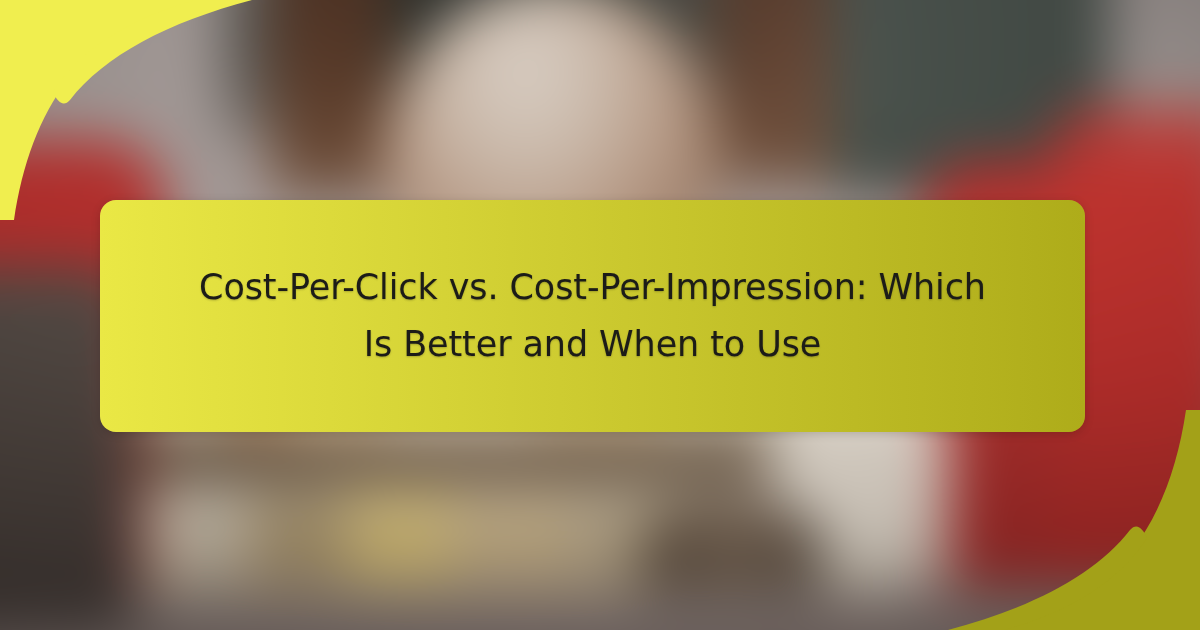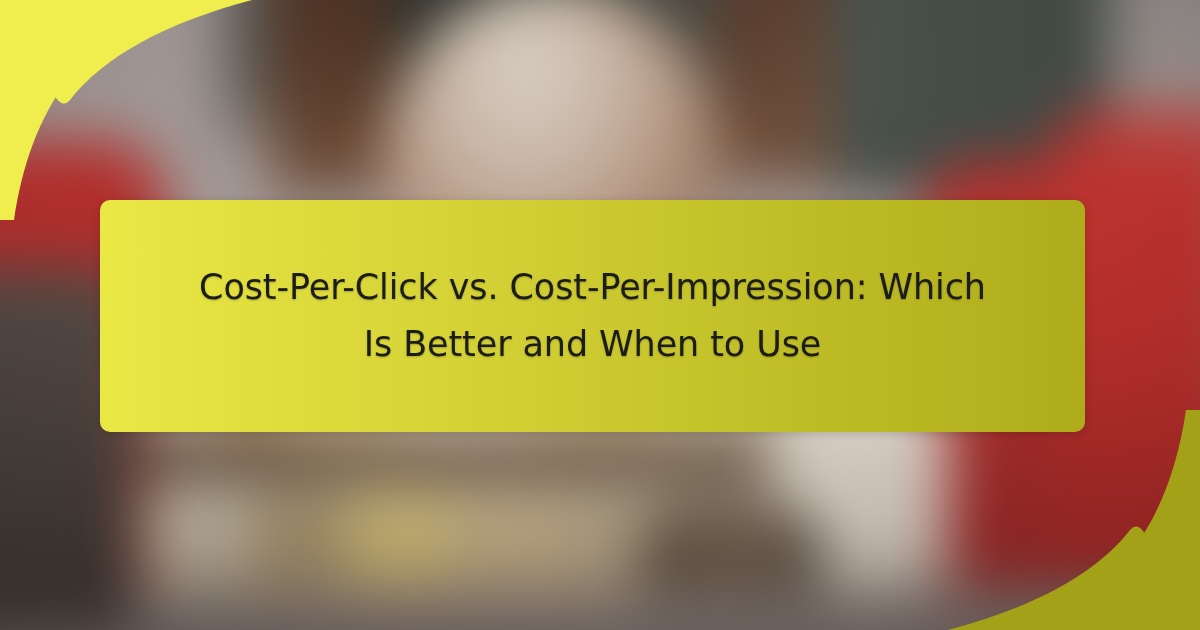--- a/index.html
+++ b/index.html
@@ -202,21 +202,21 @@
   
   .deco { position:absolute; }
   .deco-tl { left:0; top:0; width:270px; height:220px; }
   .deco-br { right:0; bottom:0; width:270px; height:220px; transform:rotate(180deg); }
 
   
   .title-card {
     position:absolute;
     left:100px; top:200px;
     width:985px; height:232px;
-    border-radius:10px;
+    border-radius:16px;
     display:flex;
     align-items:center;
     justify-content:center;
     padding:8px 64px;
     box-shadow:0 2px 10px rgba(0,0,0,0.16);
   }
   .title-text {
     width:100%;
     text-align:center;
     font-family:"DejaVu Sans", sans-serif;

